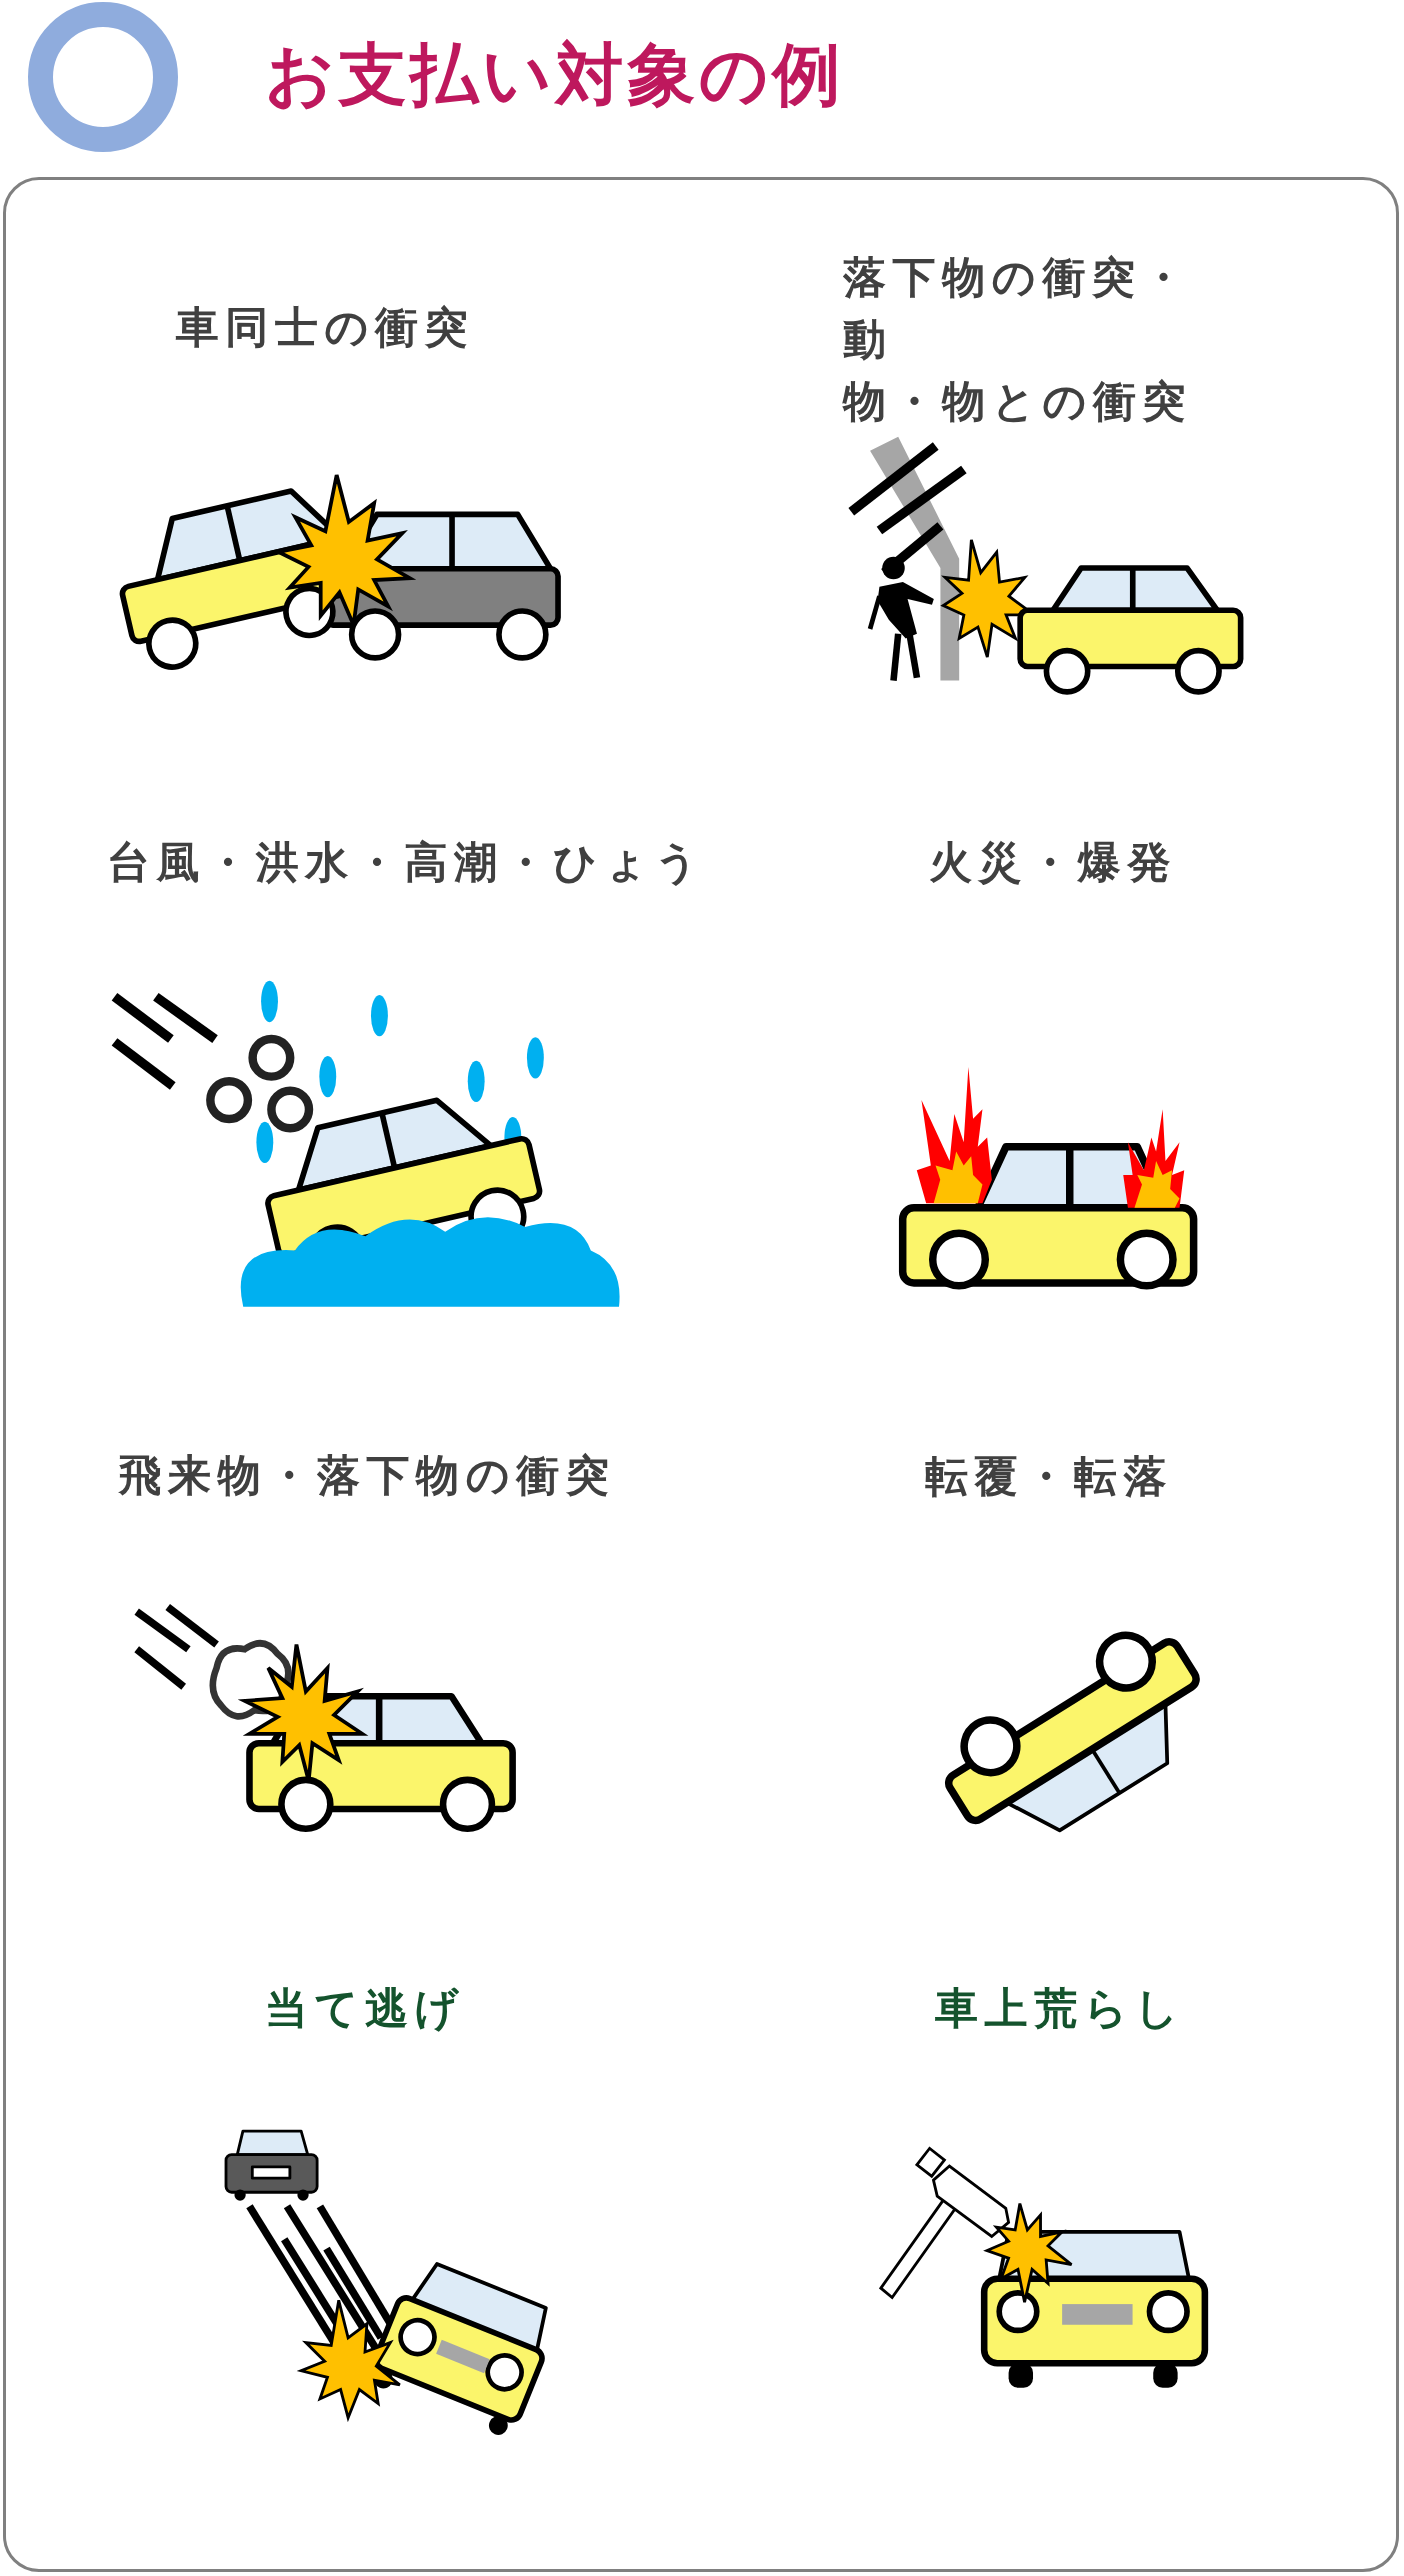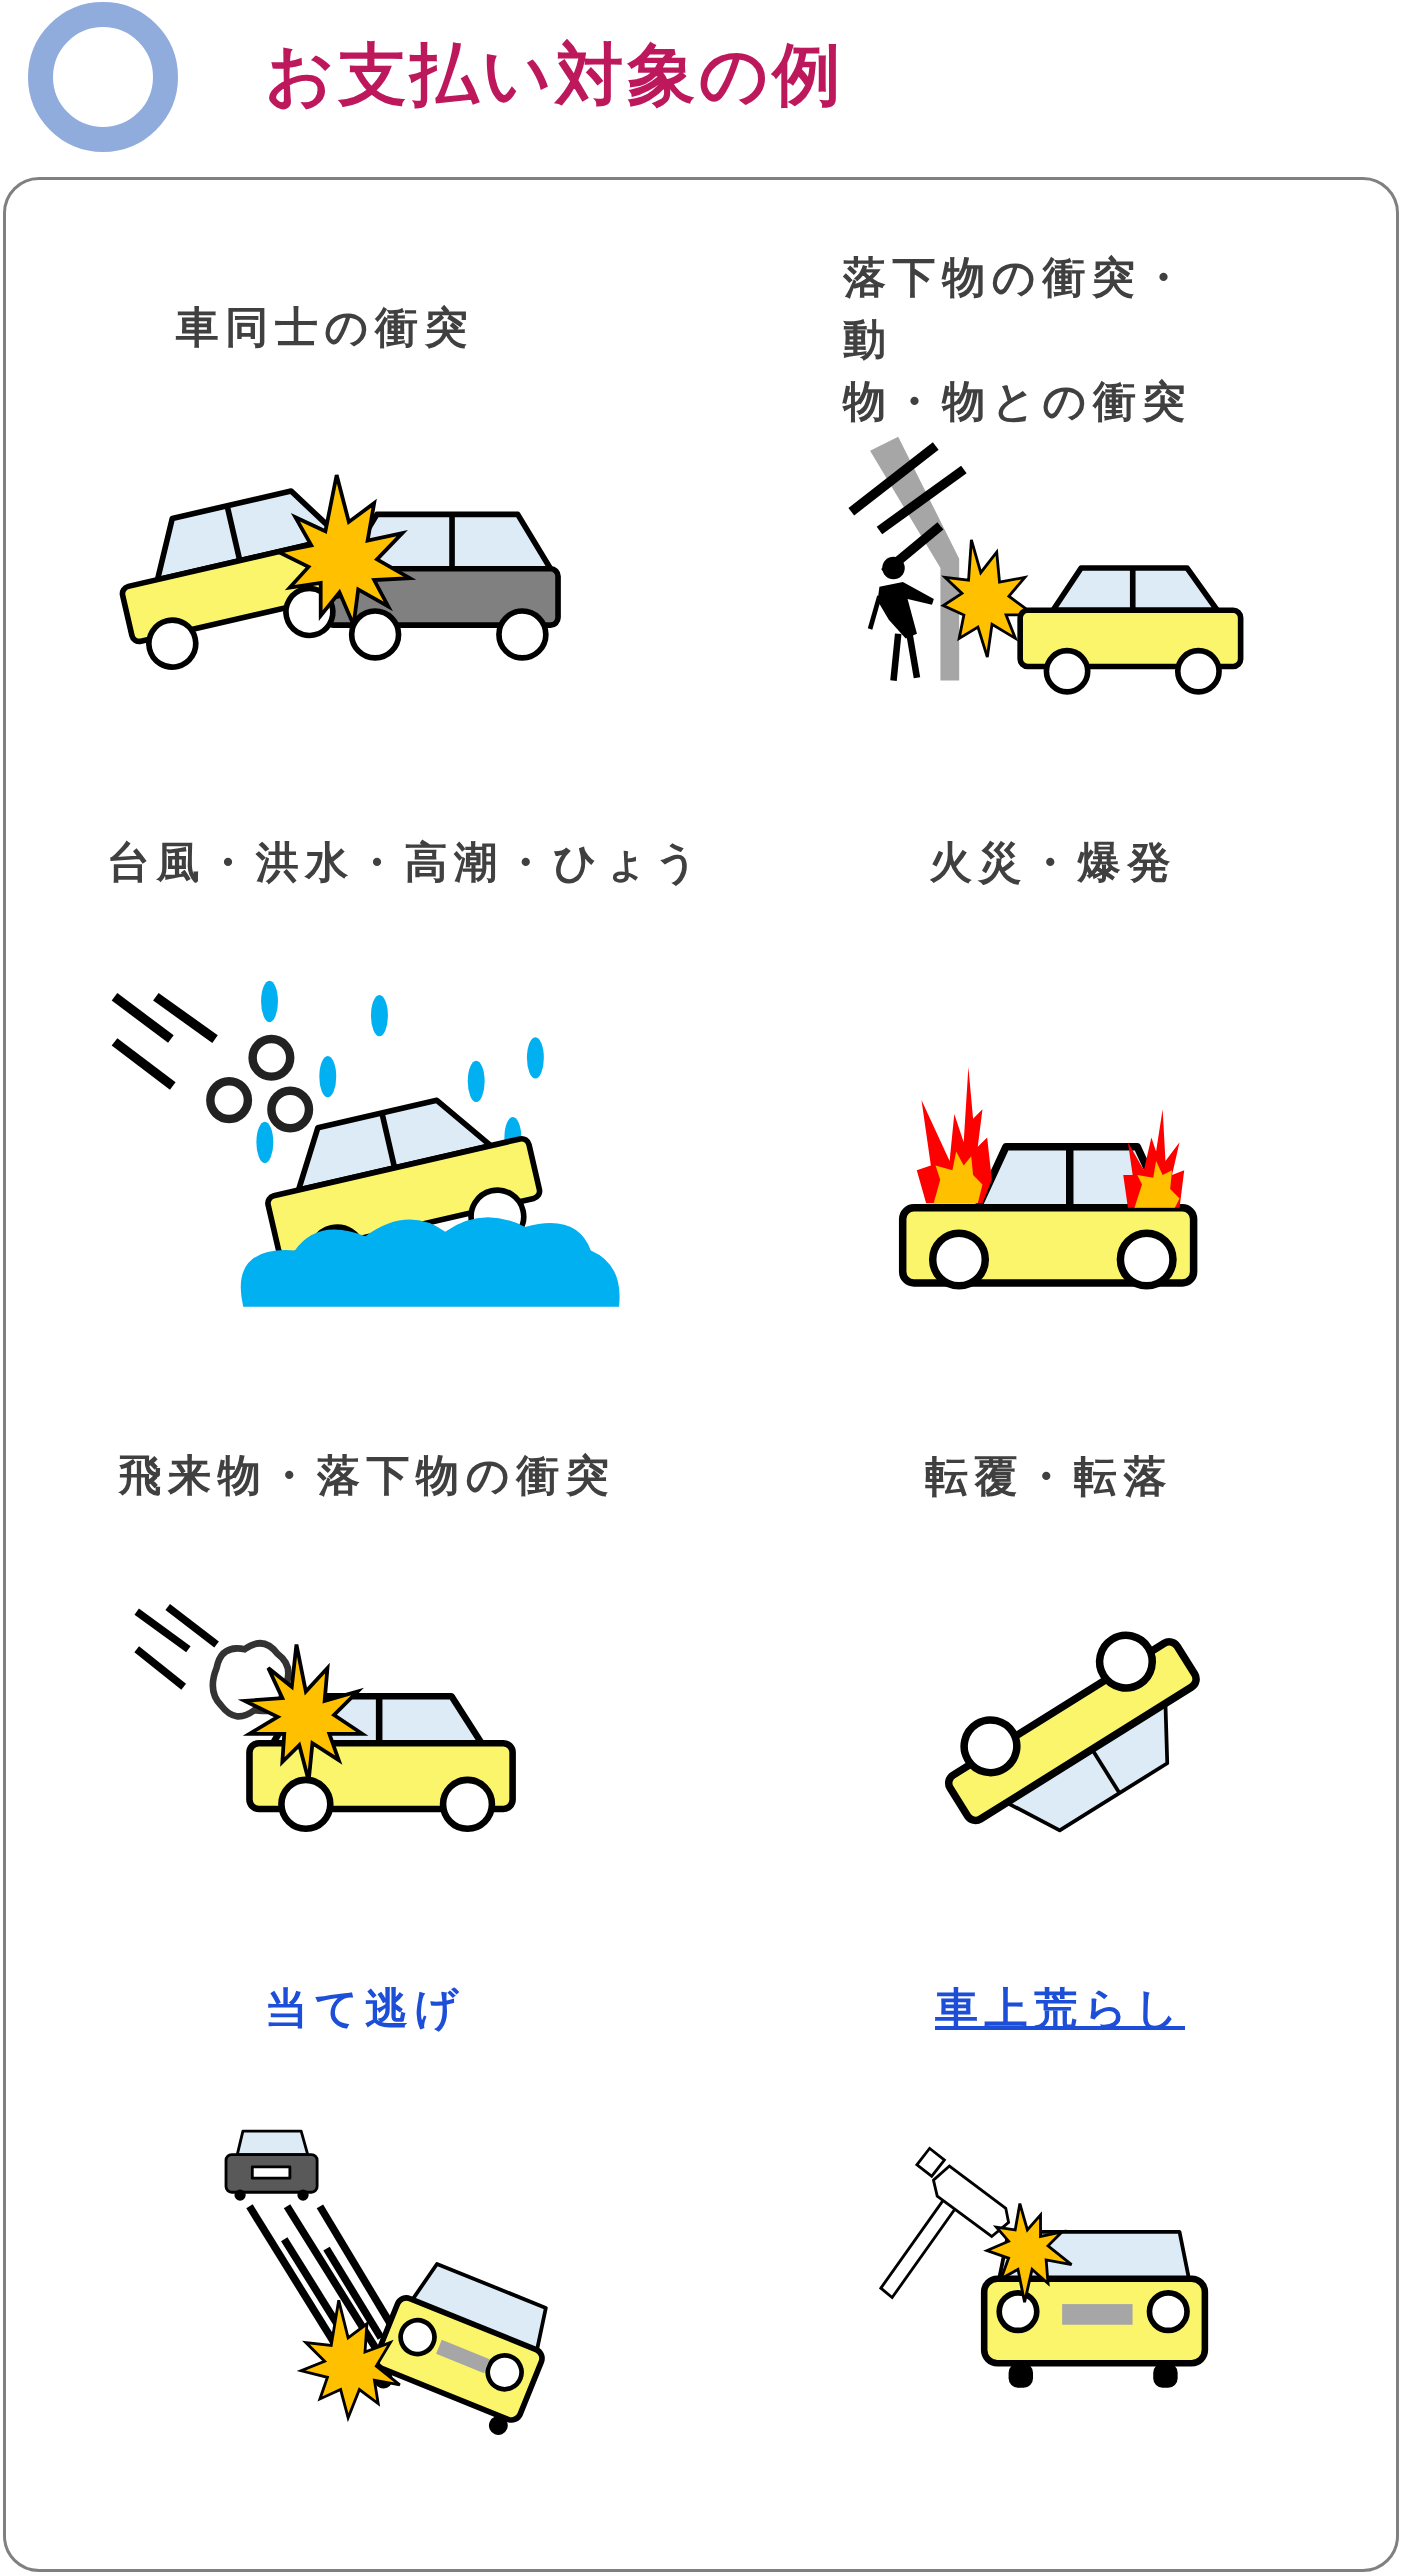--- a/index.html
+++ b/index.html
@@ -6,21 +6,21 @@
   body { width: 1404px; height: 2576px; position: relative; overflow: hidden;
          font-family: "DejaVu Sans", "Liberation Sans", sans-serif; }
   .ring { position: absolute; left: 28px; top: 1.9px; width: 100px; height: 100px;
           border: 25px solid #8FACDD; border-radius: 50%; }
   .page-title { position: absolute; left: 265px; top: 28px; height: 94px; line-height: 94px;
                 font-size: 68px; font-weight: bold; color: #be185d; letter-spacing: 3.8px; white-space: nowrap; }
   .panel { position: absolute; left: 2.8px; top: 177px; width: 1390px; height: 2389px;
            border: 3.8px solid #808080; border-radius: 36px; background: #ffffff; }
   .label { position: absolute; font-size: 43px; font-weight: bold; color: #404040;
            letter-spacing: 6.6px; white-space: nowrap; text-align: center; transform: translateX(-50%); line-height: 62px; }
-  .label.black { color: #1d4ed8; }
+  .label.black { color: #14532d; }
   .label.two-line { white-space: pre-line; text-align: left; }
   .illus { position: absolute; }
   .illus svg { width: 100%; height: 100%; display: block; overflow: visible; }
 </style>
 </head>
 <body>
 
 <div class="ring"></div>
 <div class="page-title">お支払い対象の例</div>
 
@@ -165,21 +165,21 @@
       <polygon points="40,130 75,190 210,190 245,130" fill="#DDEBF7" stroke-width="4"></polygon>
       <line x1="150" y1="130" x2="150" y2="190" stroke-width="4"></line>
       <rect x="0" y="80" width="285" height="55" rx="10" fill="#FBF56B" stroke-width="8"></rect>
       <circle cx="60" cy="75" r="28" fill="#fff" stroke-width="8"></circle>
       <circle cx="230" cy="75" r="28" fill="#fff" stroke-width="8"></circle>
     </g>
   </svg>
 </div>
 
 <div class="label black" style="left:365px; top:1977px;">当て逃げ</div>
-<div class="label black" style="left:1060px; top:1977px;text-decoration:underline;">車上荒らし</div>
+<div class="label black" style="left:1060px; top:1977px;">車上荒らし</div>
 
 <div class="illus" style="left:226px; top:2131px; width:310px; height:301px;">
   <svg viewBox="0 0 330 320">
 
     <g stroke="#000" stroke-width="3" stroke-linejoin="round">
       <polygon points="12,25 18,0 80,0 87,25" fill="#DDEBF7"></polygon>
       <rect x="0" y="25" width="97" height="40" rx="6" fill="#595959"></rect>
       <rect x="28" y="38" width="40" height="12" fill="#fff"></rect>
     </g>
     <circle cx="15" cy="68" r="6" fill="#000"></circle>

